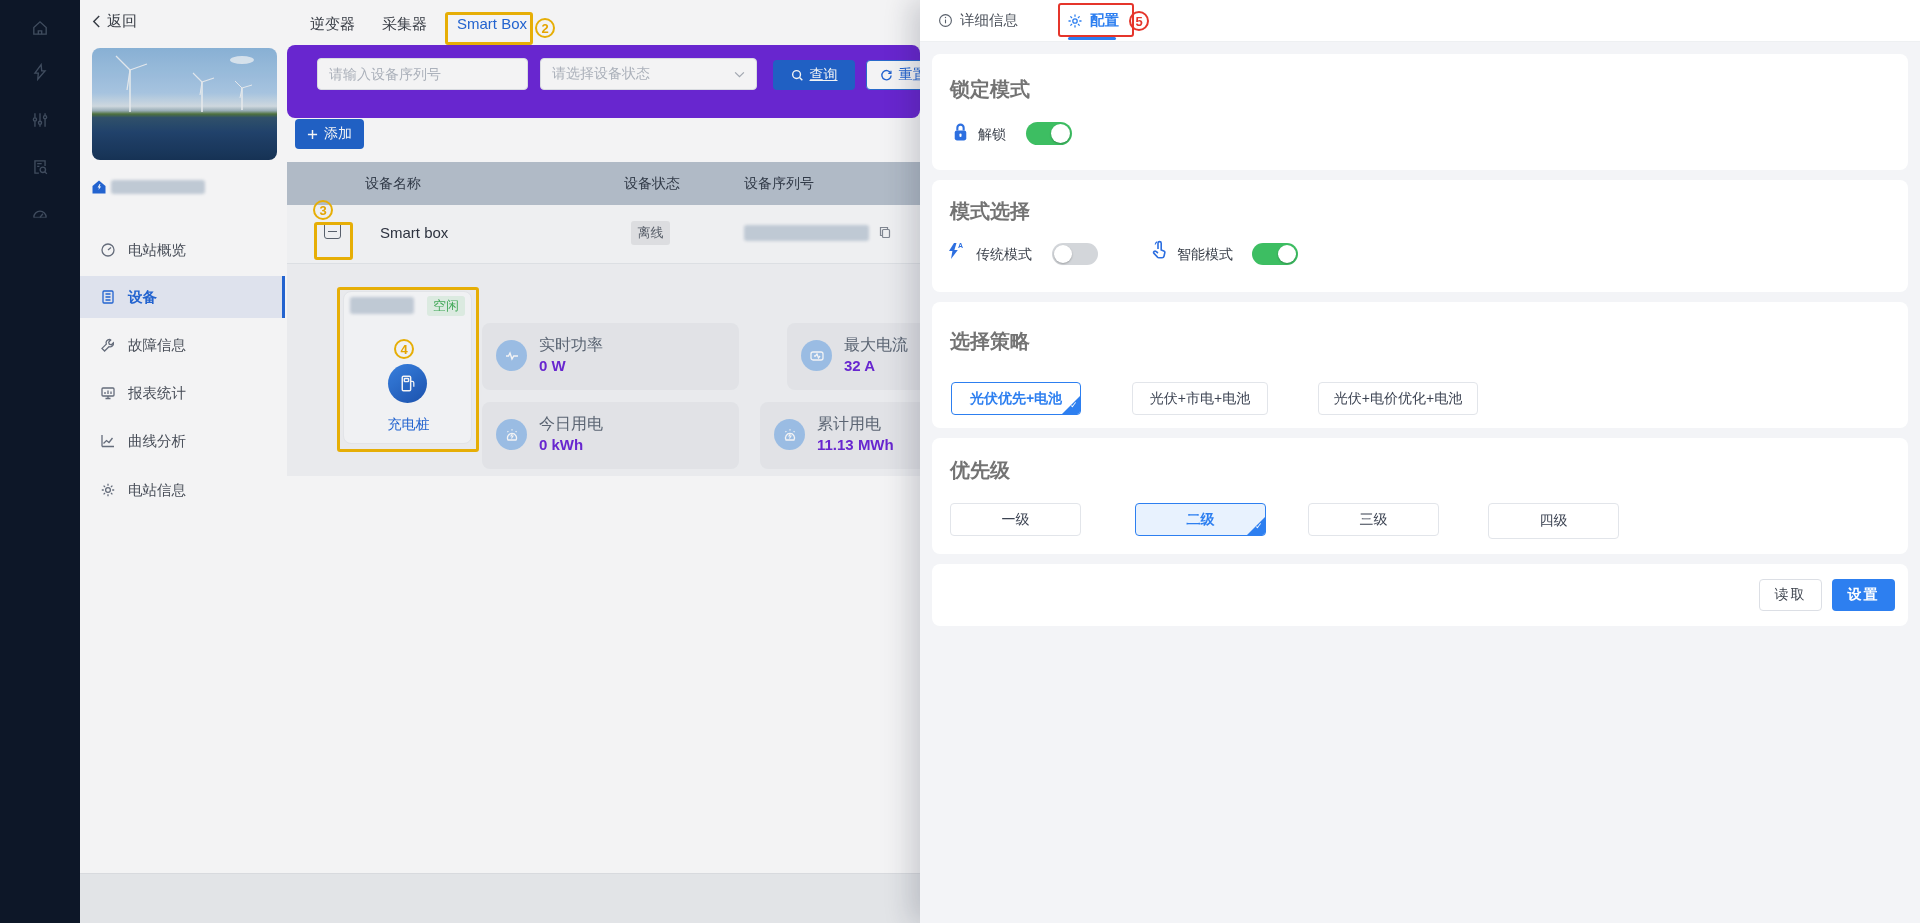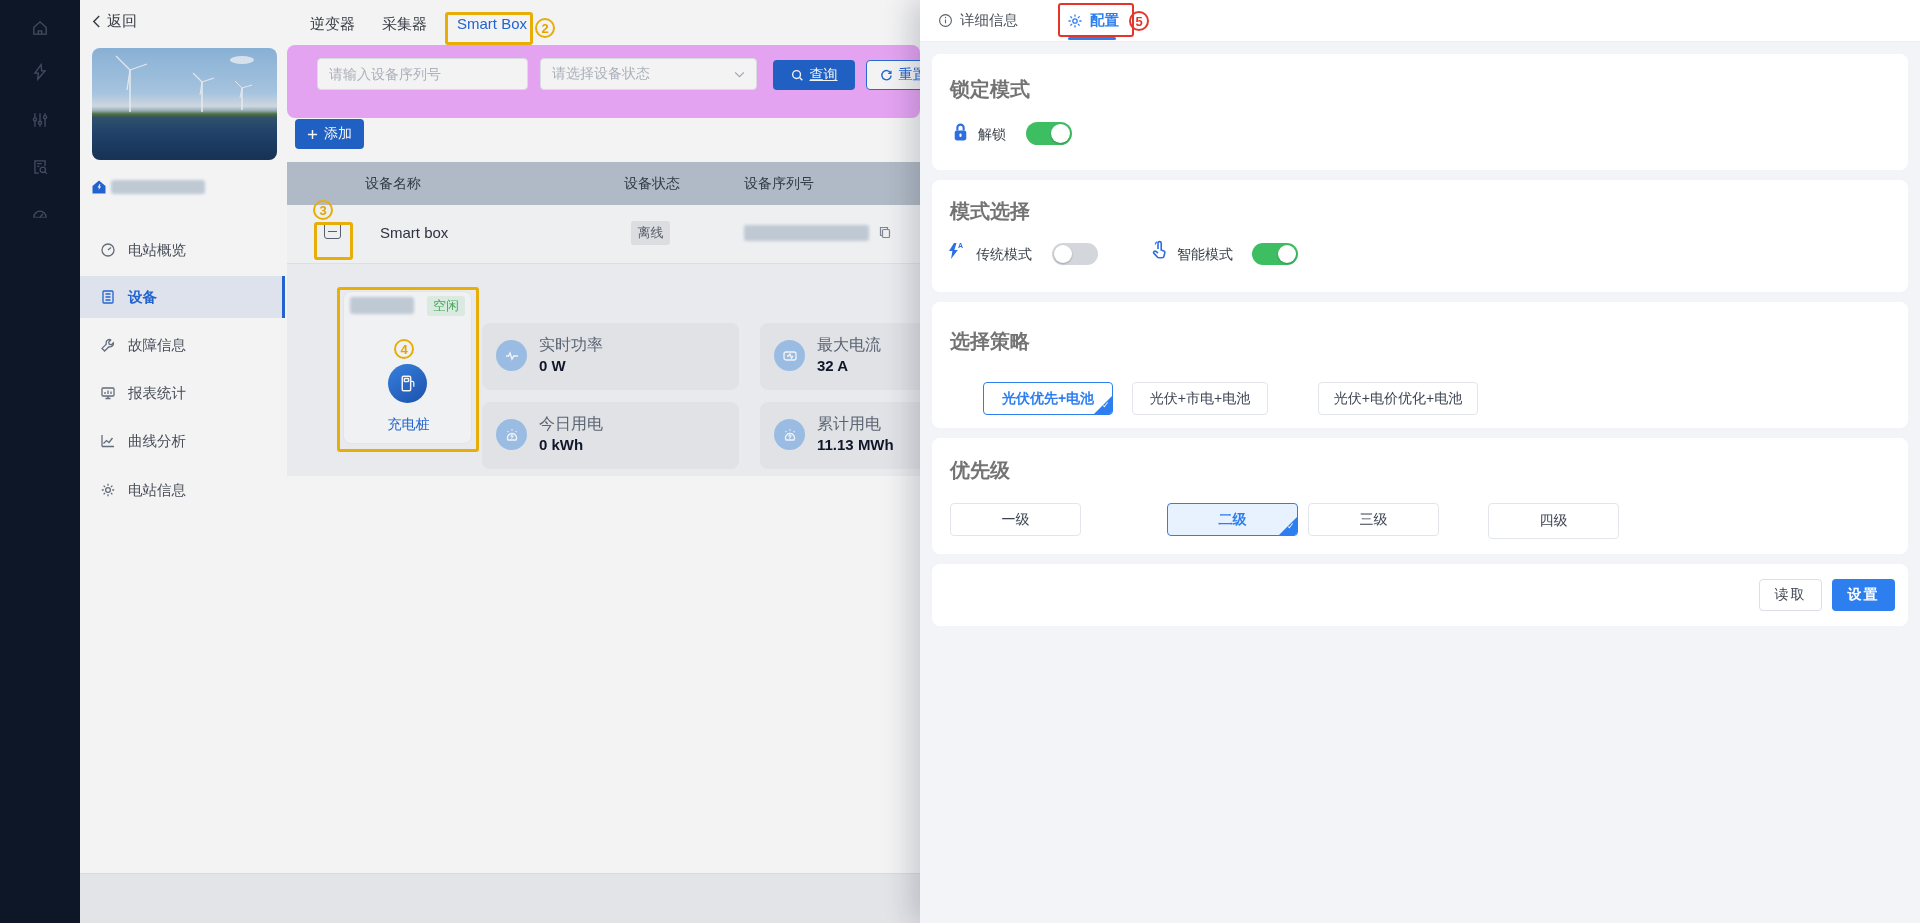--- a/index.html
+++ b/index.html
@@ -28,21 +28,21 @@
   .nav-item{position:absolute;left:0;width:205px;height:42px;display:flex;align-items:center;gap:12px;
             padding-left:20px;box-sizing:border-box;font-size:14.5px;color:#4a505a;cursor:pointer;}
   .nav-item .nic{width:16px;height:16px;color:#6a7280;}
   .nav-item.active{background:#e9eef8;color:#2468d9;border-right:3px solid #2468d9;font-weight:600;}
   .nav-item.active .nic{color:#2468d9;}
 
   
   .content{left:285px;top:0;width:635px;height:873px;background:#fff;overflow:hidden;z-index:1;}
   .tab{position:absolute;top:15px;font-size:15px;color:#3a3f47;cursor:pointer;}
   .tab.active{color:#2468d9;}
-  .filter-card{position:absolute;left:2px;top:45px;width:633px;height:73px;background:#f0abfc;border-radius:8px;}
+  .filter-card{position:absolute;left:2px;top:45px;width:633px;height:73px;background:#6d28d9;border-radius:8px;}
   .f-input{position:absolute;height:32px;background:#fff;border:1px solid #e3e6ea;border-radius:4px;
            box-sizing:border-box;font-size:14px;color:#333;padding:0 11px;outline:none;
            font-family:"Liberation Sans","DejaVu Sans",sans-serif;}
   .f-input::placeholder{color:#b4bac3;}
   .f-select{position:absolute;height:32px;background:#fff;border:1px solid #e3e6ea;border-radius:4px;
             box-sizing:border-box;display:flex;align-items:center;justify-content:space-between;
             padding:0 11px;font-size:14px;color:#b4bac3;cursor:pointer;}
   .btn{display:flex;align-items:center;justify-content:center;gap:6px;border-radius:4px;font-size:14px;
        cursor:pointer;box-sizing:border-box;}
   .btn-primary{background:#2165cc;color:#fff;}
@@ -59,21 +59,21 @@
   .dev-card{position:absolute;left:56px;top:27px;width:129px;height:153px;background:#fcfdfe;border-radius:8px;
             border:1px solid #eef0f3;box-sizing:border-box;cursor:pointer;}
   .badge-idle{position:absolute;right:6px;top:4px;background:#e6f6ea;color:#46b15d;font-size:13px;
               border-radius:3px;padding:1px 6px;}
   .dev-circle{position:absolute;left:44px;top:72px;width:39px;height:39px;border-radius:50%;
               background:linear-gradient(145deg,#3a86e8,#1c55b4);display:flex;align-items:center;justify-content:center;}
   .tile{position:absolute;width:257px;height:67px;background:#eceef1;border-radius:8px;}
   .tile .tic{position:absolute;left:14px;top:17px;width:31px;height:31px;border-radius:50%;background:#a2c6ee;
              display:flex;align-items:center;justify-content:center;}
   .tile .tl{position:absolute;left:57px;top:12px;font-size:16px;color:#5f6977;}
-  .tile .tv{position:absolute;left:57px;top:34px;font-size:15px;font-weight:700;color:#0f172a;}
+  .tile .tv{position:absolute;left:57px;top:34px;font-size:15px;font-weight:700;color:#6d28d9;}
 
   
   .ann-rect-y{position:absolute;border:3px solid #f2b705;border-radius:3px;z-index:20;pointer-events:none;}
   .ann-rect-r{position:absolute;border:2.5px solid #e5352b;border-radius:3px;z-index:20;pointer-events:none;}
   .ann-num{position:absolute;width:20px;height:20px;border-radius:50%;border:2px solid #f2b705;color:#f0ad00;
            font-size:13px;font-weight:700;display:flex;align-items:center;justify-content:center;
            box-sizing:border-box;z-index:21;pointer-events:none;}
   .ann-num.red{border-color:#e5352b;color:#e5352b;}
 
   
@@ -93,21 +93,21 @@
   .lbl{font-size:14px;color:#3d434d;}
   .tg{position:absolute;border-radius:12px;cursor:pointer;}
   .tg .knob{position:absolute;top:2px;border-radius:50%;background:#fff;box-shadow:0 1px 2px rgba(0,0,0,.25);}
   .tg.on{background:#3dbe62;}
   .tg.off{background:#d3d6da;}
   .tg.on .knob{right:2px;}
   .tg.off .knob{left:2px;}
   .choice{position:absolute;background:#fff;border:1px solid #e2e5ea;border-radius:4px;box-sizing:border-box;
           display:flex;align-items:center;justify-content:center;font-size:14px;color:#3c4352;cursor:pointer;
           overflow:hidden;}
-  .choice.sel{border-color:#2d7ff0;color:#2d7ff0;font-weight:600;margin-left:32px;}
+  .choice.sel{border-color:#2d7ff0;color:#2d7ff0;font-weight:600;}
   .choice.sel.fill{background:#e8f2fe;}
   .corner{position:absolute;right:-1px;bottom:-1px;width:0;height:0;
           border-left:20px solid transparent;border-bottom:20px solid #2d7ff0;}
   .corner::after{content:"✓";position:absolute;left:-11px;top:5px;color:#fff;font-size:9px;font-weight:700;}
   .act-btn{height:32px;border-radius:4px;font-size:14px;display:flex;align-items:center;justify-content:center;
            cursor:pointer;box-sizing:border-box;letter-spacing:2px;}
   .act-read{width:63px;background:#fff;border:1px solid #dcdfe5;color:#3d434d;}
   .act-set{width:63px;background:#2d7ff0;color:#fff;font-weight:600;}
 </style>
 </head>
@@ -323,21 +323,21 @@
 
       <div class="tile" style="left:195px;top:59px;">
         <span class="tic icon">
           <svg viewBox="0 0 16 16" width="16" height="16" fill="none" stroke="#fff" stroke-width="1.4">
               <path d="M2 8h2.5L6 5l2 6 1.7-3H14"></path>
             </svg>
           </span>
         <span class="tl">实时功率</span>
         <span class="tv">0 W</span>
       </div>
-      <div class="tile" style="left:473px;top:59px;text-align:center;">
+      <div class="tile" style="left:500px;top:59px;text-align:center;">
         <span class="tic icon">
           <svg viewBox="0 0 16 16" width="16" height="16" fill="none" stroke="#fff" stroke-width="1.3">
               <rect x="2" y="4" width="12" height="8" rx="2"></rect>
               <path d="M5 8h1.5L8 6l1.5 4L11 8"></path>
             </svg>
           </span>
         <span class="tl">最大电流</span>
         <span class="tv">32 A</span>
       </div>
       <div class="tile" style="left:195px;top:138px;">

